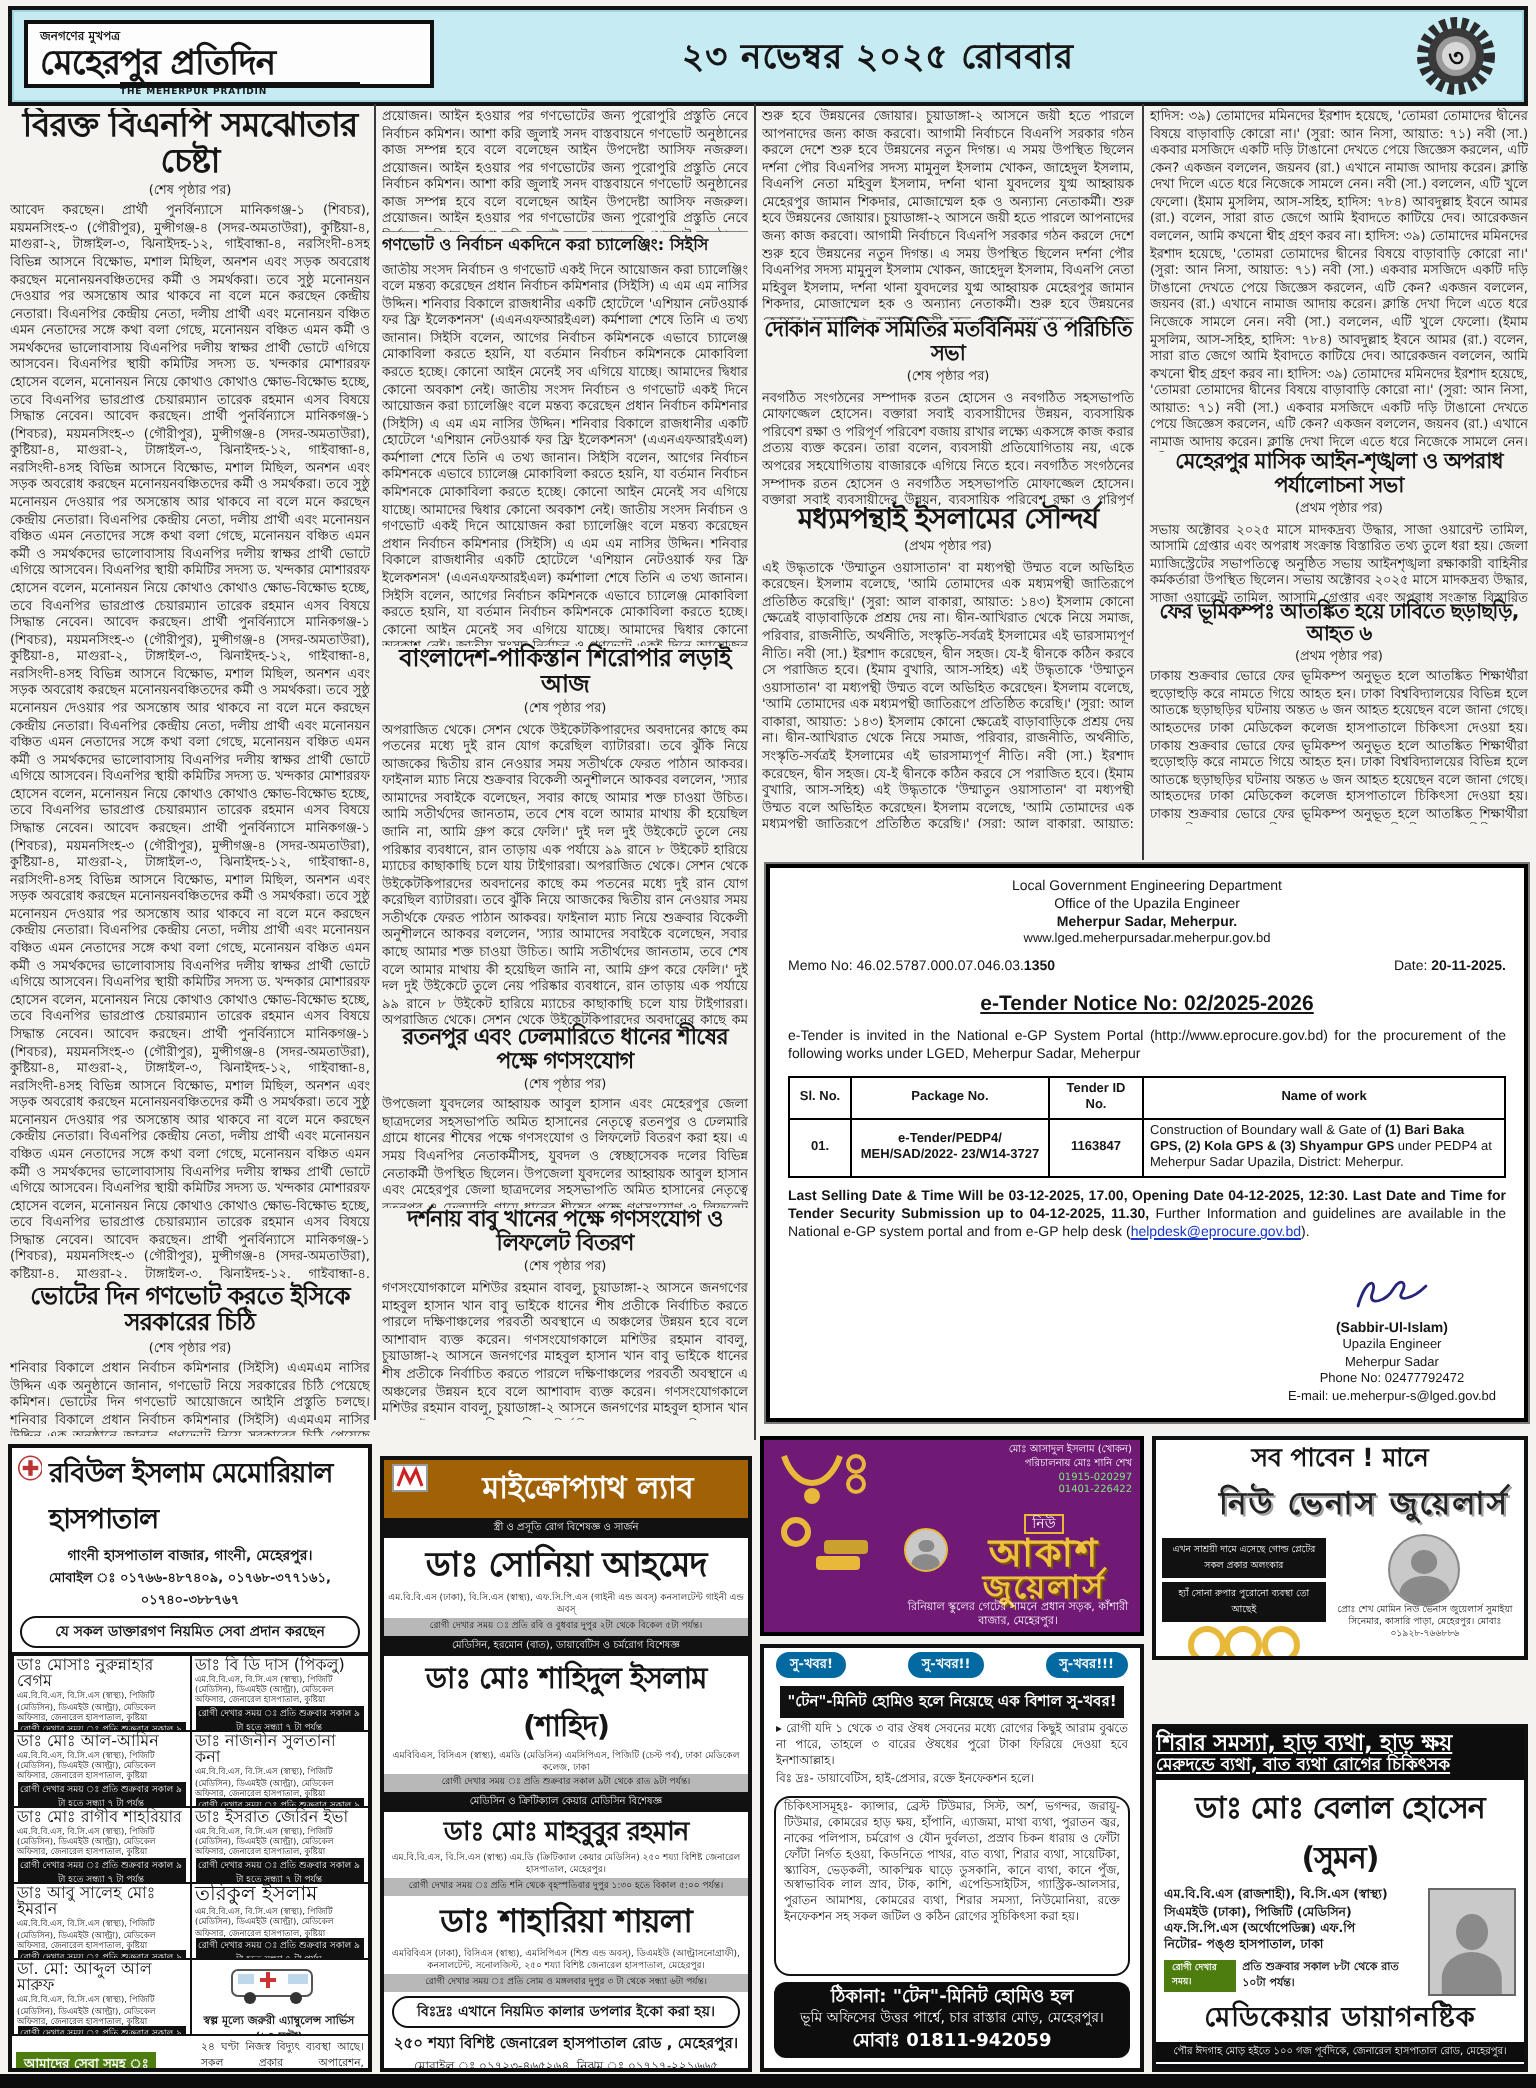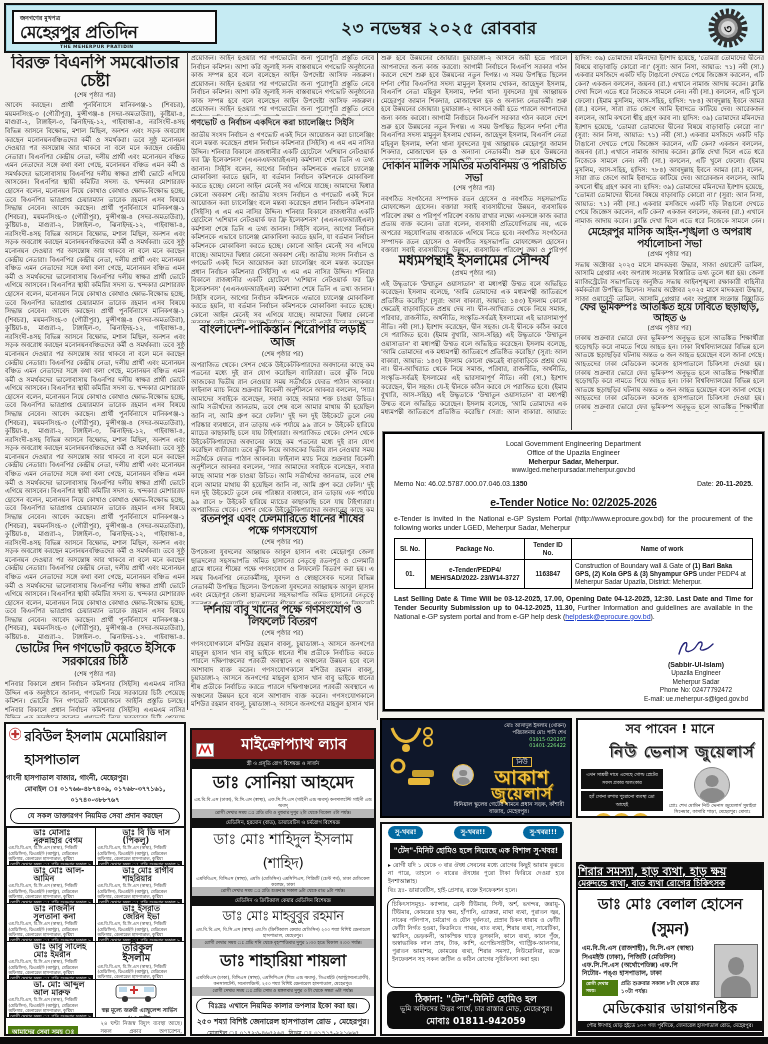--- a/index.html
+++ b/index.html
@@ -45,44 +45,44 @@
   .t-foot{margin-top:6px;text-align:justify;}
   .t-link{color:#1537c8;text-decoration:underline;}
   .t-sig{position:absolute;right:14px;bottom:6px;text-align:center;font-size:6.5px;line-height:1.3;}
   .t-signame{font-weight:bold;font-size:7px;}
   
   .ad{position:absolute;background:#fff;border:2px solid #111;box-sizing:border-box;overflow:hidden;}
   .strip{background:#111;color:#fff;font-size:4.5px;text-align:center;padding:1px 1px;}
   .gband{background:#b8b8b8;color:#111;font-size:4.5px;text-align:center;padding:1px;}
   
   .hosp-name{font-size:13.5px;font-weight:bold;letter-spacing:-.5px;}
-  .hosp-addr{font-size:7px;font-weight:bold;text-align:left;}
+  .hosp-addr{font-size:7px;font-weight:bold;text-align:center;}
   .hosp-mob{font-size:6.5px;font-weight:bold;text-align:center;}
   .pill{border:1.5px solid #111;border-radius:9px;font-size:7px;font-weight:bold;
         text-align:center;margin:2px 4px;padding:1px;}
   .dgrid{display:grid;grid-template-columns:1fr 1fr;border-top:1px solid #111;}
   .dcell{border:1px solid #111;margin:-0.5px;padding:1px 2px;height:35px;overflow:hidden;}
-  .dname{font-size:8px;font-weight:bold;line-height:1.05;padding-left:25px;}
+  .dname{font-size:8px;font-weight:normal;line-height:1.05;}
   .dcred{font-size:4.2px;line-height:1.25;}
   .svc{display:flex;border-top:1px solid #111;height:66px;}
   .svc-l{width:52%;padding:1px 2px;box-sizing:border-box;}
   .svc-r{width:48%;font-size:5.3px;padding:2px;box-sizing:border-box;text-align:justify;}
   .svclbl{background:#4d7c0f;color:#fff;display:inline-block;font-size:6.5px;font-weight:bold;padding:1px 4px;}
   
-  .mp-hdr{background:#7f1d1d;color:#fff;display:flex;align-items:flex-end;gap:4px;padding:2px 4px;}
+  .mp-hdr{background:#a16207;color:#fff;display:flex;align-items:flex-start;gap:4px;padding:2px 4px;}
   .mp-title{font-size:15px;font-weight:bold;flex:1;text-align:center;}
   .mp-name1{font-size:17px;font-weight:bold;text-align:center;letter-spacing:-.5px;}
-  .mp-name2{font-size:13px;font-weight:normal;text-align:center;letter-spacing:-.5px;}
+  .mp-name2{font-size:13px;font-weight:bold;text-align:center;letter-spacing:-.5px;}
   .mp-cred{font-size:4.5px;text-align:center;line-height:1.3;}
   .mp-oval{border:1.5px solid #111;border-radius:10px;font-size:7px;font-weight:bold;
         text-align:center;margin:2px 4px;padding:1px;}
   .mp-addr{font-size:7.5px;font-weight:bold;text-align:center;}
   .mp-ph{font-size:6px;text-align:center;}
   
-  .ak{background:#0f172a;color:#fff;}
+  .ak{background:#701a75;color:#fff;}
   .ak-name{font-size:19px;font-weight:bold;color:#f0c040;line-height:.95;
         text-shadow:1px 1px 0 #7a5a00;letter-spacing:1px;}
   .ak-top{font-size:5px;text-align:right;line-height:1.35;}
   .ak-ph{color:#7fe37f;}
   .ak-bot{font-size:5.5px;text-align:center;line-height:1.3;}
   
   .ho-pills{display:flex;justify-content:space-between;padding:2px 6px;}
   .ho-pill{background:#0369a1;color:#fff;border-radius:8px;font-size:6.5px;font-weight:bold;padding:1px 7px;}
   .ho-head{background:#111;color:#fff;font-size:7.5px;font-weight:bold;text-align:center;
         margin:2px 8px;padding:2px;}
@@ -250,26 +250,26 @@
         <div class="dname">ডাঃ বি ডি দাস (পিকলু)</div>
         <div class="dcred">এম.বি.বি.এস, বি.সি.এস (স্বাস্থ্য), পিজিটি (মেডিসিন), ডিএমইউ (আল্ট্রা), মেডিকেল অফিসার, জেনারেল হাসপাতাল, কুষ্টিয়া</div>
         <div class="strip">রোগী দেখার সময় ঃ প্রতি শুক্রবার সকাল ৯ টা হতে সন্ধ্যা ৭ টা পর্যন্ত</div>
       </div>
       <div class="dcell">
         <div class="dname">ডাঃ মোঃ আল-আমিন</div>
         <div class="dcred">এম.বি.বি.এস, বি.সি.এস (স্বাস্থ্য), পিজিটি (মেডিসিন), ডিএমইউ (আল্ট্রা), মেডিকেল অফিসার, জেনারেল হাসপাতাল, কুষ্টিয়া</div>
         <div class="strip">রোগী দেখার সময় ঃ প্রতি শুক্রবার সকাল ৯ টা হতে সন্ধ্যা ৭ টা পর্যন্ত</div>
       </div>
       <div class="dcell">
+        <div class="dname">ডাঃ নাজনীন সুলতানা কনা</div>
+        <div class="dcred">এম.বি.বি.এস, বি.সি.এস (স্বাস্থ্য), পিজিটি (মেডিসিন), ডিএমইউ (আল্ট্রা), মেডিকেল অফিসার, জেনারেল হাসপাতাল, কুষ্টিয়া</div>
+        <div class="strip">রোগী দেখার সময় ঃ প্রতি শুক্রবার সকাল ৯ টা হতে সন্ধ্যা ৭ টা পর্যন্ত</div>
+      </div>
+      <div class="dcell">
         <div class="dname">ডাঃ মোঃ রাগীব শাহরিয়ার</div>
-        <div class="dcred">এম.বি.বি.এস, বি.সি.এস (স্বাস্থ্য), পিজিটি (মেডিসিন), ডিএমইউ (আল্ট্রা), মেডিকেল অফিসার, জেনারেল হাসপাতাল, কুষ্টিয়া</div>
-        <div class="strip">রোগী দেখার সময় ঃ প্রতি শুক্রবার সকাল ৯ টা হতে সন্ধ্যা ৭ টা পর্যন্ত</div>
-      </div>
-      <div class="dcell">
-        <div class="dname">ডাঃ নাজনীন সুলতানা কনা</div>
         <div class="dcred">এম.বি.বি.এস, বি.সি.এস (স্বাস্থ্য), পিজিটি (মেডিসিন), ডিএমইউ (আল্ট্রা), মেডিকেল অফিসার, জেনারেল হাসপাতাল, কুষ্টিয়া</div>
         <div class="strip">রোগী দেখার সময় ঃ প্রতি শুক্রবার সকাল ৯ টা হতে সন্ধ্যা ৭ টা পর্যন্ত</div>
       </div>
       <div class="dcell">
         <div class="dname">ডাঃ ইসরাত জেরিন ইভা</div>
         <div class="dcred">এম.বি.বি.এস, বি.সি.এস (স্বাস্থ্য), পিজিটি (মেডিসিন), ডিএমইউ (আল্ট্রা), মেডিকেল অফিসার, জেনারেল হাসপাতাল, কুষ্টিয়া</div>
         <div class="strip">রোগী দেখার সময় ঃ প্রতি শুক্রবার সকাল ৯ টা হতে সন্ধ্যা ৭ টা পর্যন্ত</div>
       </div>
       <div class="dcell">
         <div class="dname">ডাঃ আবু সালেহ মোঃ ইমরান</div>
@@ -379,21 +379,21 @@
     <div class="ho-body">▸ <span>রোগী যদি ১ থেকে ৩ বার ঔষধ সেবনের মধ্যে রোগের কিছুই আরাম বুঝতে না পারে, তাহলে ৩ বারের ঔষধের পুরো টাকা ফিরিয়ে দেওয়া হবে ইনশাআল্লাহ।</span></div>
     <div class="ho-body">বিঃ দ্রঃ- ডায়াবেটিস, হাই-প্রেসার, রক্তে ইনফেকশন হলে।</div>
     <div class="ho-treat">চিকিৎসাসমূহঃ- ক্যান্সার, ব্রেস্ট টিউমার, সিস্ট, অর্শ, ভগন্দর, জরায়ু-টিউমার, কোমরের হাড় ক্ষয়, হাঁপানি, এ্যাজমা, মাথা ব্যথা, পুরাতন জ্বর, নাকের পলিপাস, চর্মরোগ ও যৌন দুর্বলতা, প্রস্রাব চিকন ধারায় ও ফোঁটা ফোঁটা নির্গত হওয়া, কিডনিতে পাথর, বাত ব্যথা, শিরার ব্যথা, সায়েটিকা, স্ক্যাবিস, ভেড়কলী, আকস্মিক ঘাড়ে ডুসকানি, কানে ব্যথা, কানে পুঁজ, অস্বাভাবিক লাল স্রাব, টাক, কাশি, এপেন্ডিসাইটিস, গ্যাস্ট্রিক-আলসার, পুরাতন আমাশয়, কোমরের ব্যথা, শিরার সমস্যা, নিউমোনিয়া, রক্তে ইনফেকশন সহ সকল জটিল ও কঠিন রোগের সুচিকিৎসা করা হয়।</div>
     <div class="ho-addr">
       <div class="ho-a1">ঠিকানা: "টেন"-মিনিট হোমিও হল</div>
       <div class="ho-a2">ভূমি অফিসের উত্তর পার্শ্বে, চার রাস্তার মোড়, মেহেরপুর।</div>
       <div class="ho-a3">মোবাঃ 01811-942059</div>
     </div>
   </div>
 
-  <div class="ad" style="left:576px;top:718px;width:188px;height:100px;">
+  <div class="ad" style="left:576px;top:718px;width:188px;height:112px;">
     <div class="vn-tag">সব পাবেন ! মানে</div>
     <div class="vn-name">নিউ ভেনাস জুয়েলার্স</div>
     <div style="display:flex;padding:1px 3px;gap:3px;">
       <div style="width:46%;">
         <div class="vn-box">এখন সাশ্রয়ী দামে এসেছে গোল্ড প্লেটের সকল প্রকার অলংকার</div>
         <div class="vn-box">হ্যাঁ সোনা রুপার পুরোনো ব্যবস্থা তো আছেই</div>
         <div style="text-align:center;">
           <span class="ring" style="width:13px;height:13px;"></span>
           <span class="ring" style="width:13px;height:13px;margin-left:-6px;"></span>
           <span class="ring" style="width:13px;height:13px;margin-left:-6px;"></span>

